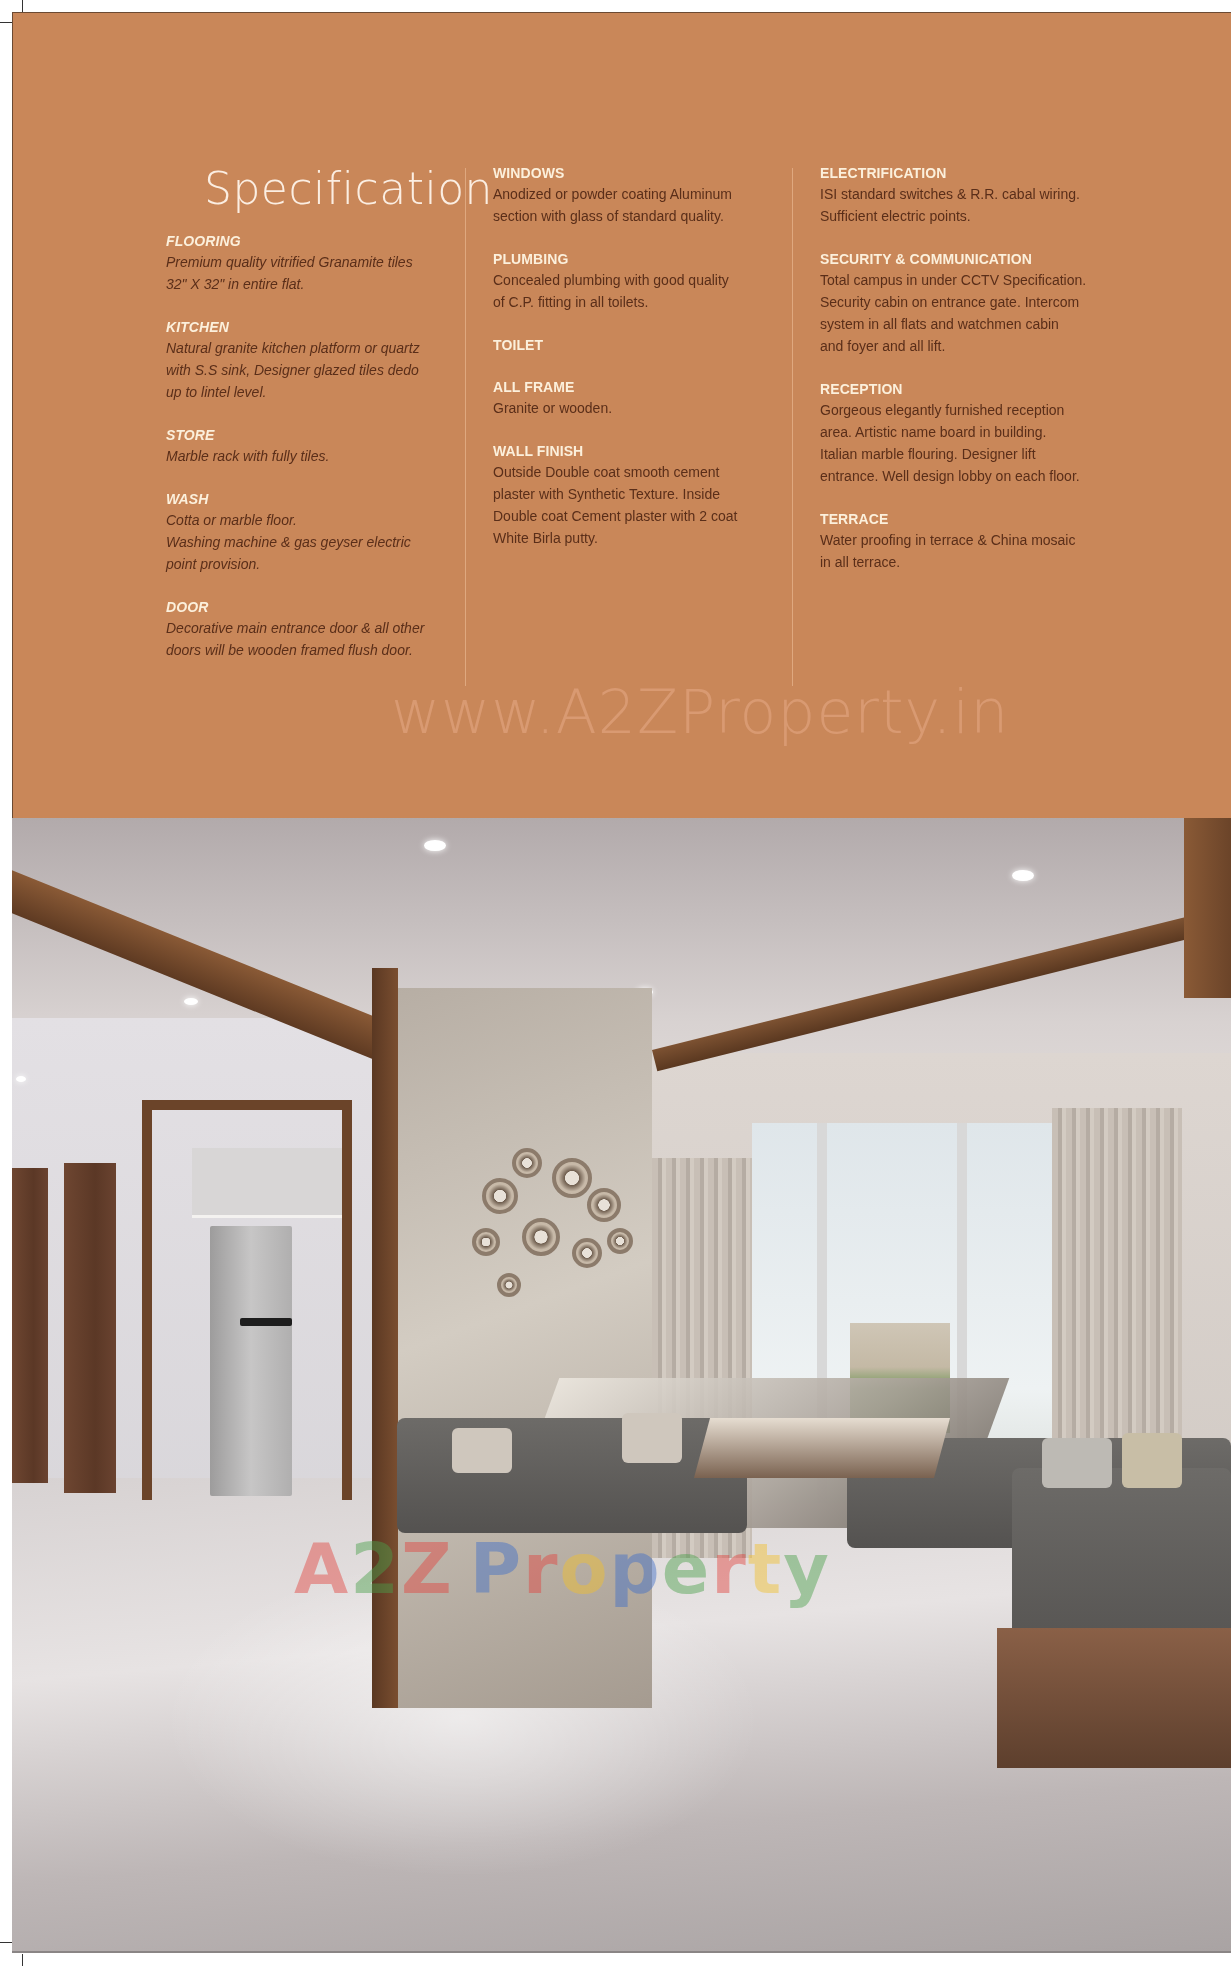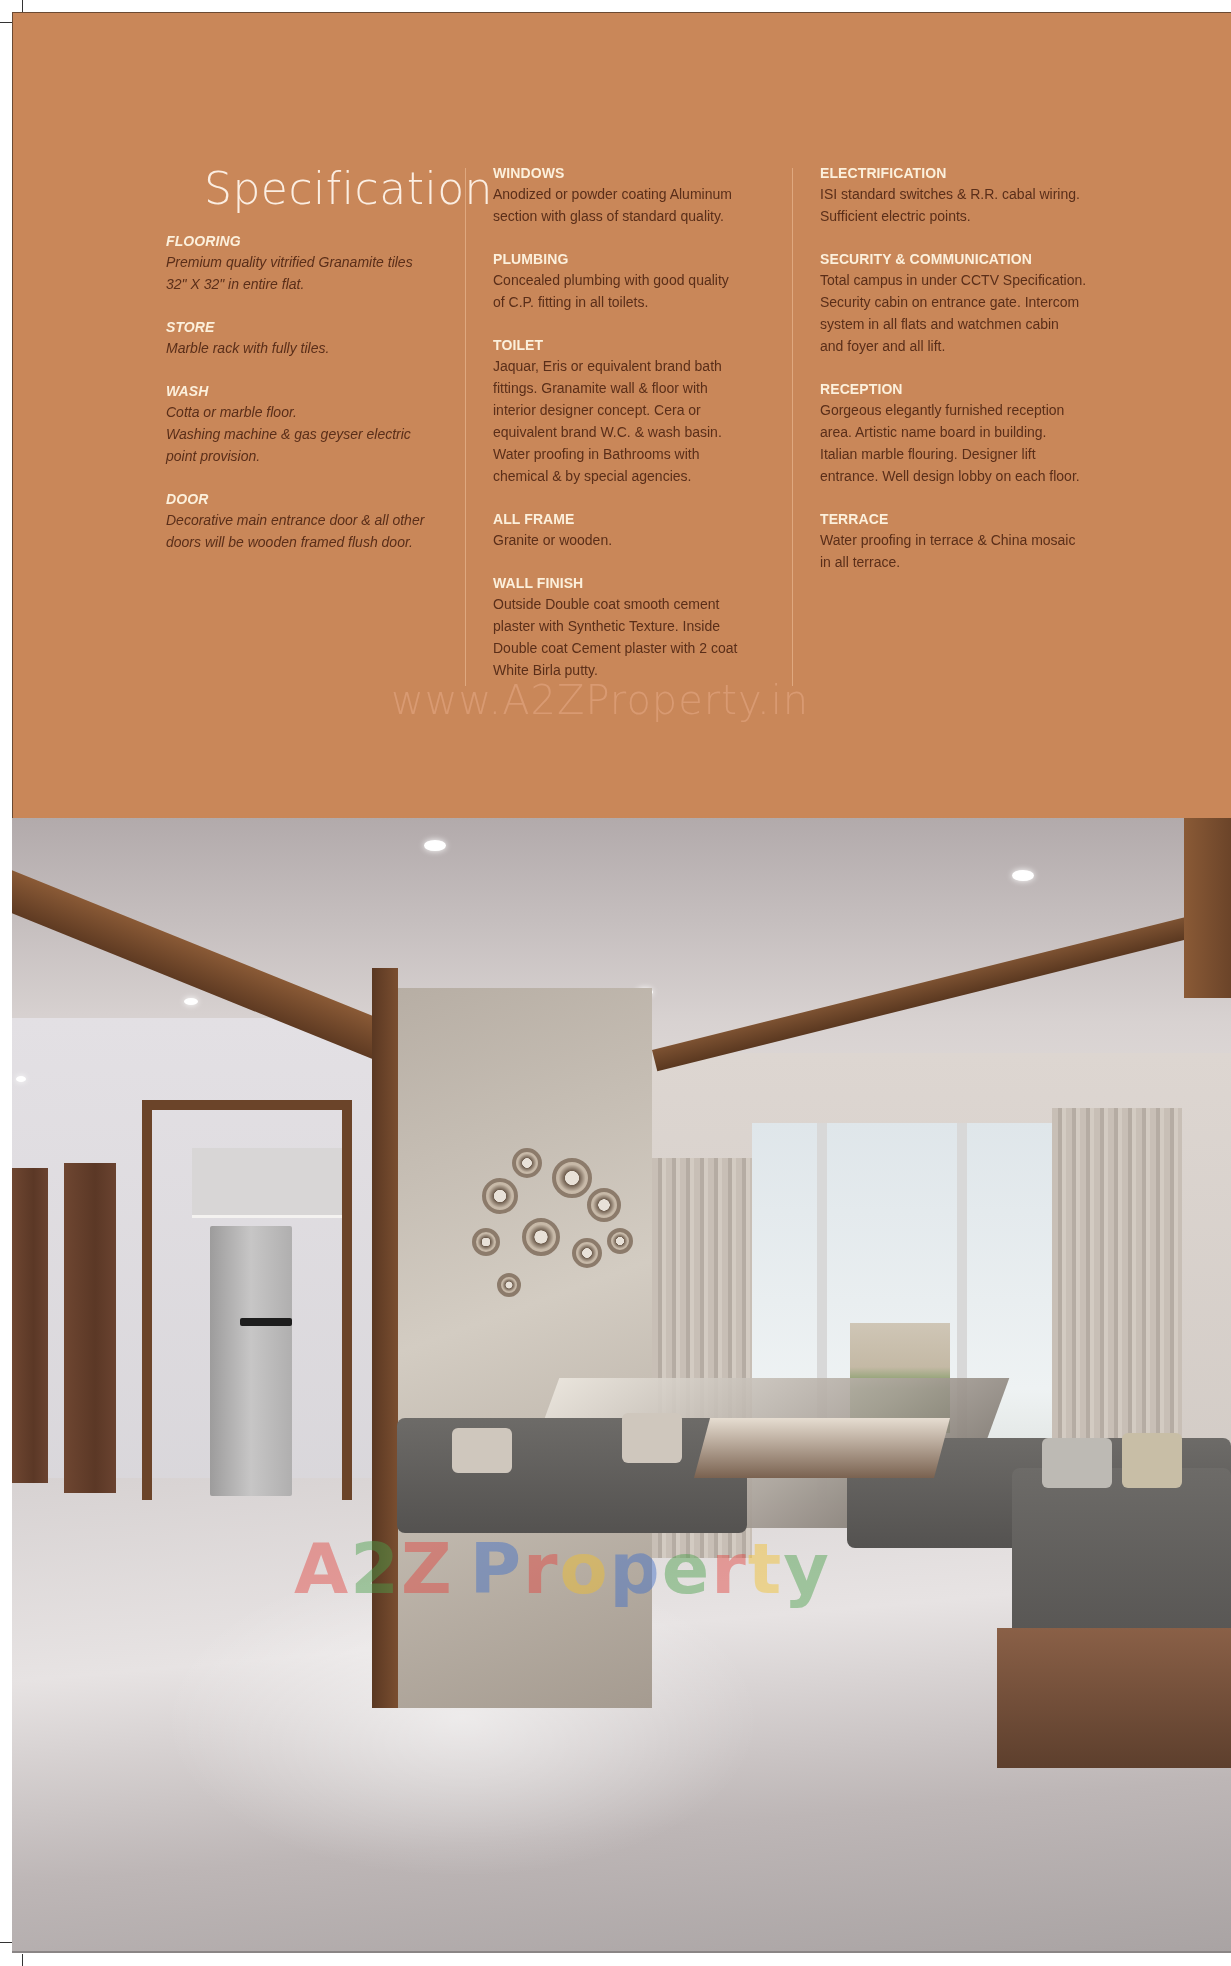--- a/index.html
+++ b/index.html
@@ -33,21 +33,21 @@
     font-size: 14px; color: #fcf0dc; line-height: 20px; letter-spacing: 0.1px;
   }
   .spec-body {
     font-family: "Liberation Sans", sans-serif; font-size: 14px;
     color: #5a2e19; line-height: 22px; white-space: pre-line;
   }
 
   .watermark-text {
     position: absolute; left: 378px; top: 664px;
     font-family: "DejaVu Sans", sans-serif; font-weight: 200;
-    font-size: 40px; color: rgba(230,170,135,0.55); letter-spacing: 1px;
+    font-size: 60px; color: rgba(230,170,135,0.55); letter-spacing: 1px;
   }
 
   
   .photo {
     position: absolute; left: 12px; top: 818px; width: 1219px; height: 1135px;
     overflow: hidden; background: #c9c4c3;
     border-bottom: 2px solid #8a8585;
   }
   .ceiling { position: absolute; left: 0; top: 0; width: 1219px; height: 340px;
     background: linear-gradient(180deg, #b2aaab 0%, #d8d2d1 60%, #e4dfdd 100%); }
@@ -122,20 +122,26 @@
   <div class="divider divider-1"></div>
   <div class="divider divider-2"></div>
 
   <div class="col col-1">
     <div class="spec-item">
       <div class="spec-heading">FLOORING</div>
       <div class="spec-body">Premium quality vitrified Granamite tiles
 32" X 32" in entire flat.</div>
     </div>
     <div class="spec-item">
+      <div class="spec-heading">KITCHEN</div>
+      <div class="spec-body">Natural granite kitchen platform or quartz
+with S.S sink, Designer glazed tiles dedo
+up to lintel level.</div>
+    </div>
+    <div class="spec-item">
       <div class="spec-heading">STORE</div>
       <div class="spec-body">Marble rack with fully tiles.</div>
     </div>
     <div class="spec-item">
       <div class="spec-heading">WASH</div>
       <div class="spec-body">Cotta or marble floor.
 Washing machine &amp; gas geyser electric
 point provision.</div>
     </div>
     <div class="spec-item">
@@ -151,26 +157,20 @@
       <div class="spec-body">Anodized or powder coating Aluminum
 section with glass of standard quality.</div>
     </div>
     <div class="spec-item">
       <div class="spec-heading">PLUMBING</div>
       <div class="spec-body">Concealed plumbing with good quality
 of C.P. fitting in all toilets.</div>
     </div>
     <div class="spec-item">
       <div class="spec-heading">TOILET</div>
-      <div class="spec-body">Jaquar, Eris or equivalent brand bath
-fittings. Granamite wall &amp; floor with
-interior designer concept. Cera or
-equivalent  brand W.C. &amp; wash basin.
-Water proofing in Bathrooms with
-chemical &amp; by special agencies.</div>
     </div>
     <div class="spec-item">
       <div class="spec-heading">ALL FRAME</div>
       <div class="spec-body">Granite or wooden.</div>
     </div>
     <div class="spec-item">
       <div class="spec-heading">WALL FINISH</div>
       <div class="spec-body">Outside Double coat smooth cement
 plaster with Synthetic Texture. Inside
 Double coat Cement plaster with 2 coat

